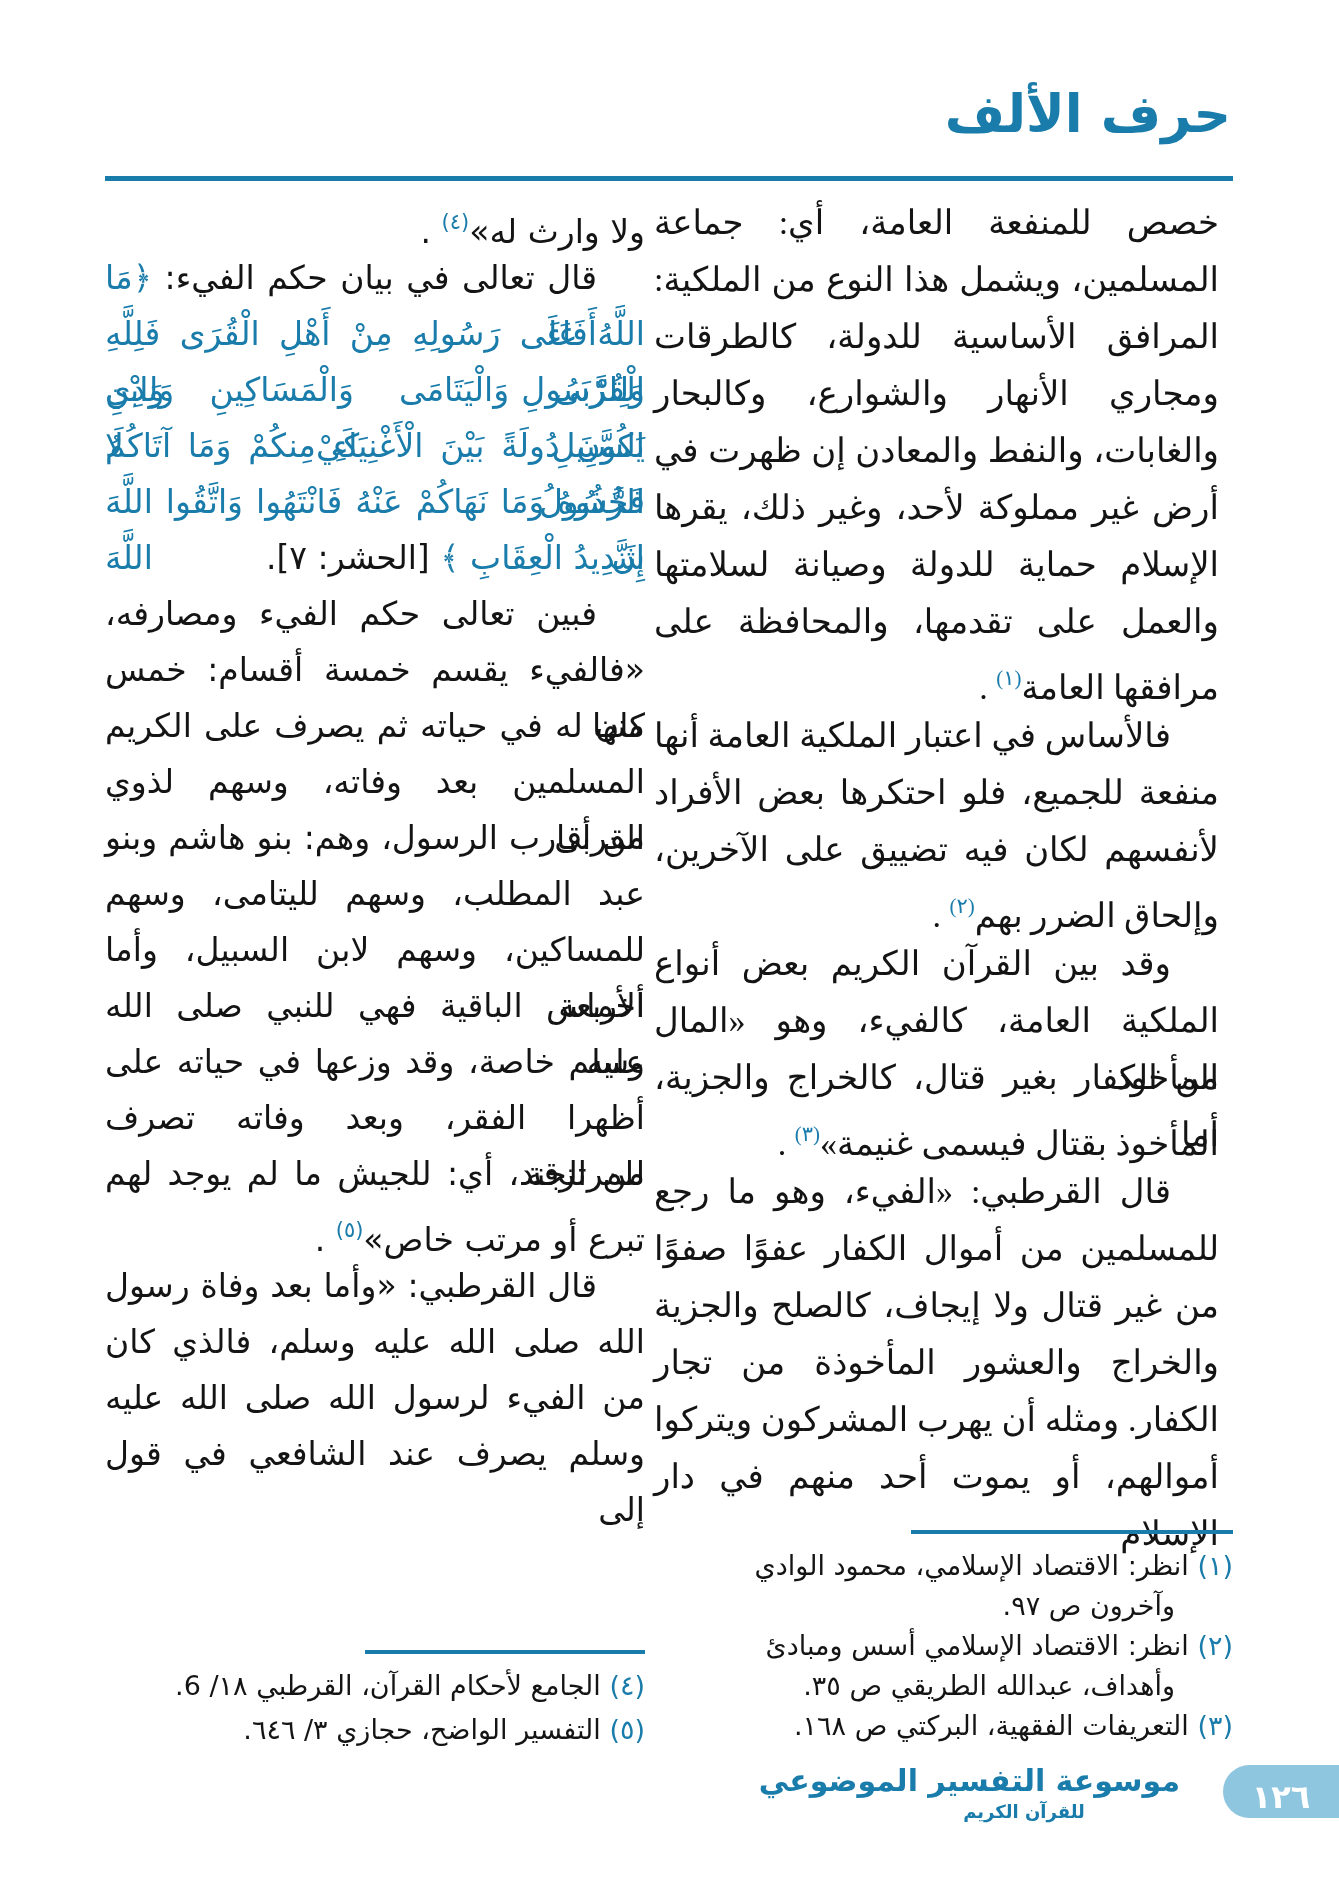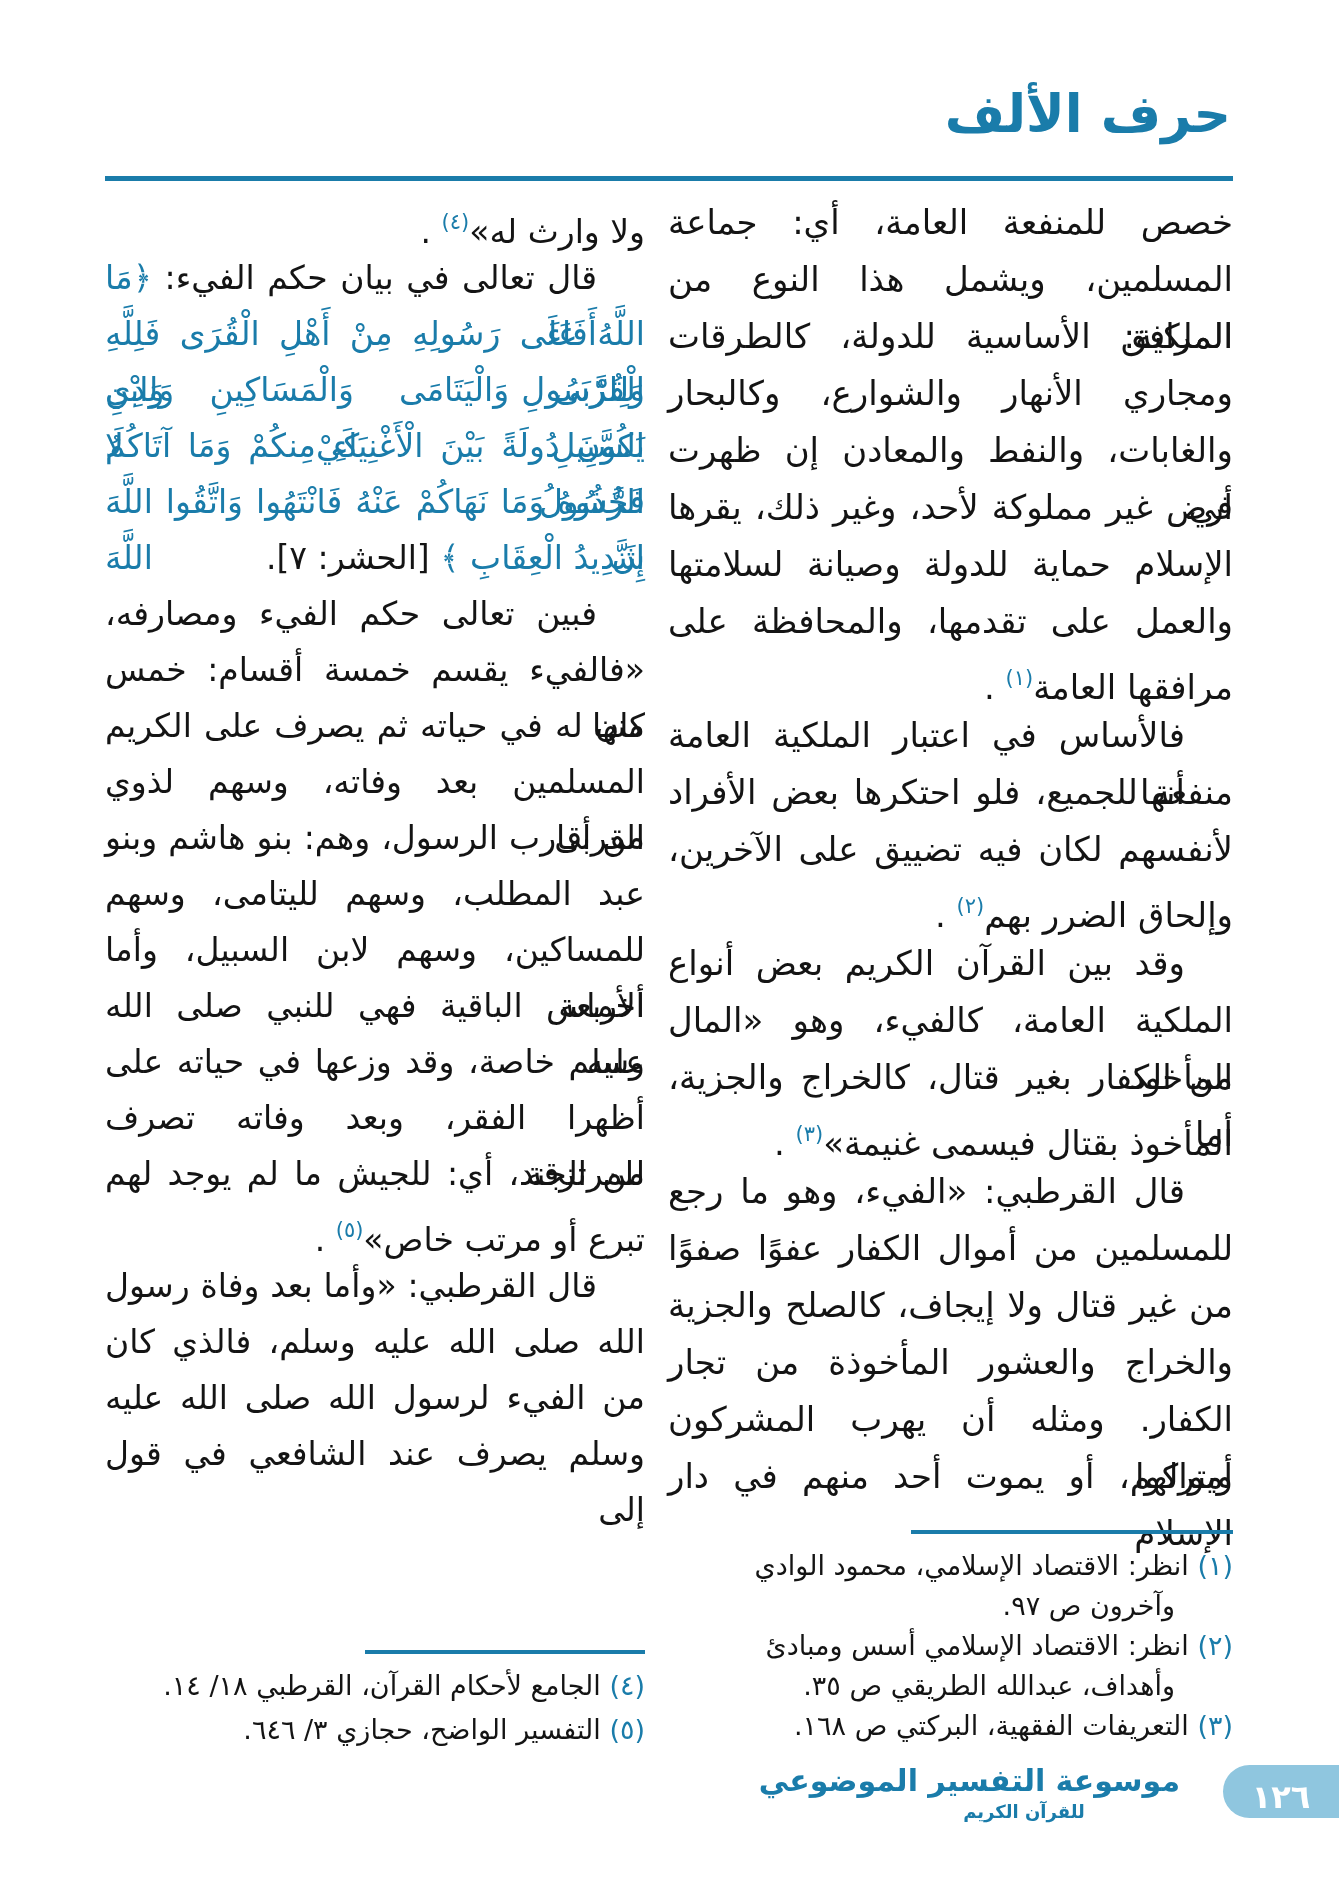--- a/index.html
+++ b/index.html
@@ -12,21 +12,21 @@
   .header-title{
     position:absolute; top:88px; right:108px;
     font-size:52px; font-weight:bold; color:var(--accent);
     line-height:1;
   }
   .header-rule{
     position:absolute; top:176px; left:105px; right:106px; height:5px;
     background:var(--accent);
   }
   .col{position:absolute; top:194px;}
-  .col-right{right:106px; width:565px;}
+  .col-right{right:120px; width:565px;font-family:Liberation Serif, serif;}
   .col-left{left:105px; width:540px;}
   .line{
     height:57px; line-height:57px; font-size:34px;
     text-align:justify; text-align-last:justify;
     overflow:visible; white-space:normal;
   }
   .col-left .line{height:56px; line-height:56px; font-size:33px;}
   .line.al-r{text-align:right; text-align-last:right;}
   .line.indent{padding-right:48px;}
   .seg-n{color:#141414;}
@@ -125,21 +125,21 @@
   <div class="fn-block fn-right" id="fn-right">
       <div class="fn-line"><span class="fn-marker">(١) </span><span>انظر: الاقتصاد الإسلامي، محمود الوادي</span></div>
       <div class="fn-line fn-cont"><span>وآخرون ص ٩٧.</span></div>
       <div class="fn-line"><span class="fn-marker">(٢) </span><span>انظر: الاقتصاد الإسلامي أسس ومبادئ</span></div>
       <div class="fn-line fn-cont"><span>وأهداف، عبدالله الطريقي ص ٣٥.</span></div>
       <div class="fn-line"><span class="fn-marker">(٣) </span><span>التعريفات الفقهية، البركتي ص ١٦٨.</span></div>
     </div>
 
   <div class="fn-sep fn-sep-left"></div>
   <div class="fn-block fn-left" id="fn-left">
-      <div class="fn-line"><span class="fn-marker">(٤) </span><span>الجامع لأحكام القرآن، القرطبي ١٨/ ١٤.</span></div>
+      <div class="fn-line"><span class="fn-marker">(٤) </span><span>الجامع لأحكام القرآن، القرطبي ١٨/ 6.</span></div>
       <div class="fn-line"><span class="fn-marker">(٥) </span><span>التفسير الواضح، حجازي ٣/ ٦٤٦.</span></div>
     </div>
 
   <div class="footer-logo">
     <div class="logo-main">موسوعة التفسير الموضوعي</div>
     <div class="logo-sub">للقرآن الكريم</div>
   </div>
 
   <div class="page-badge">١٢٦</div>
 

